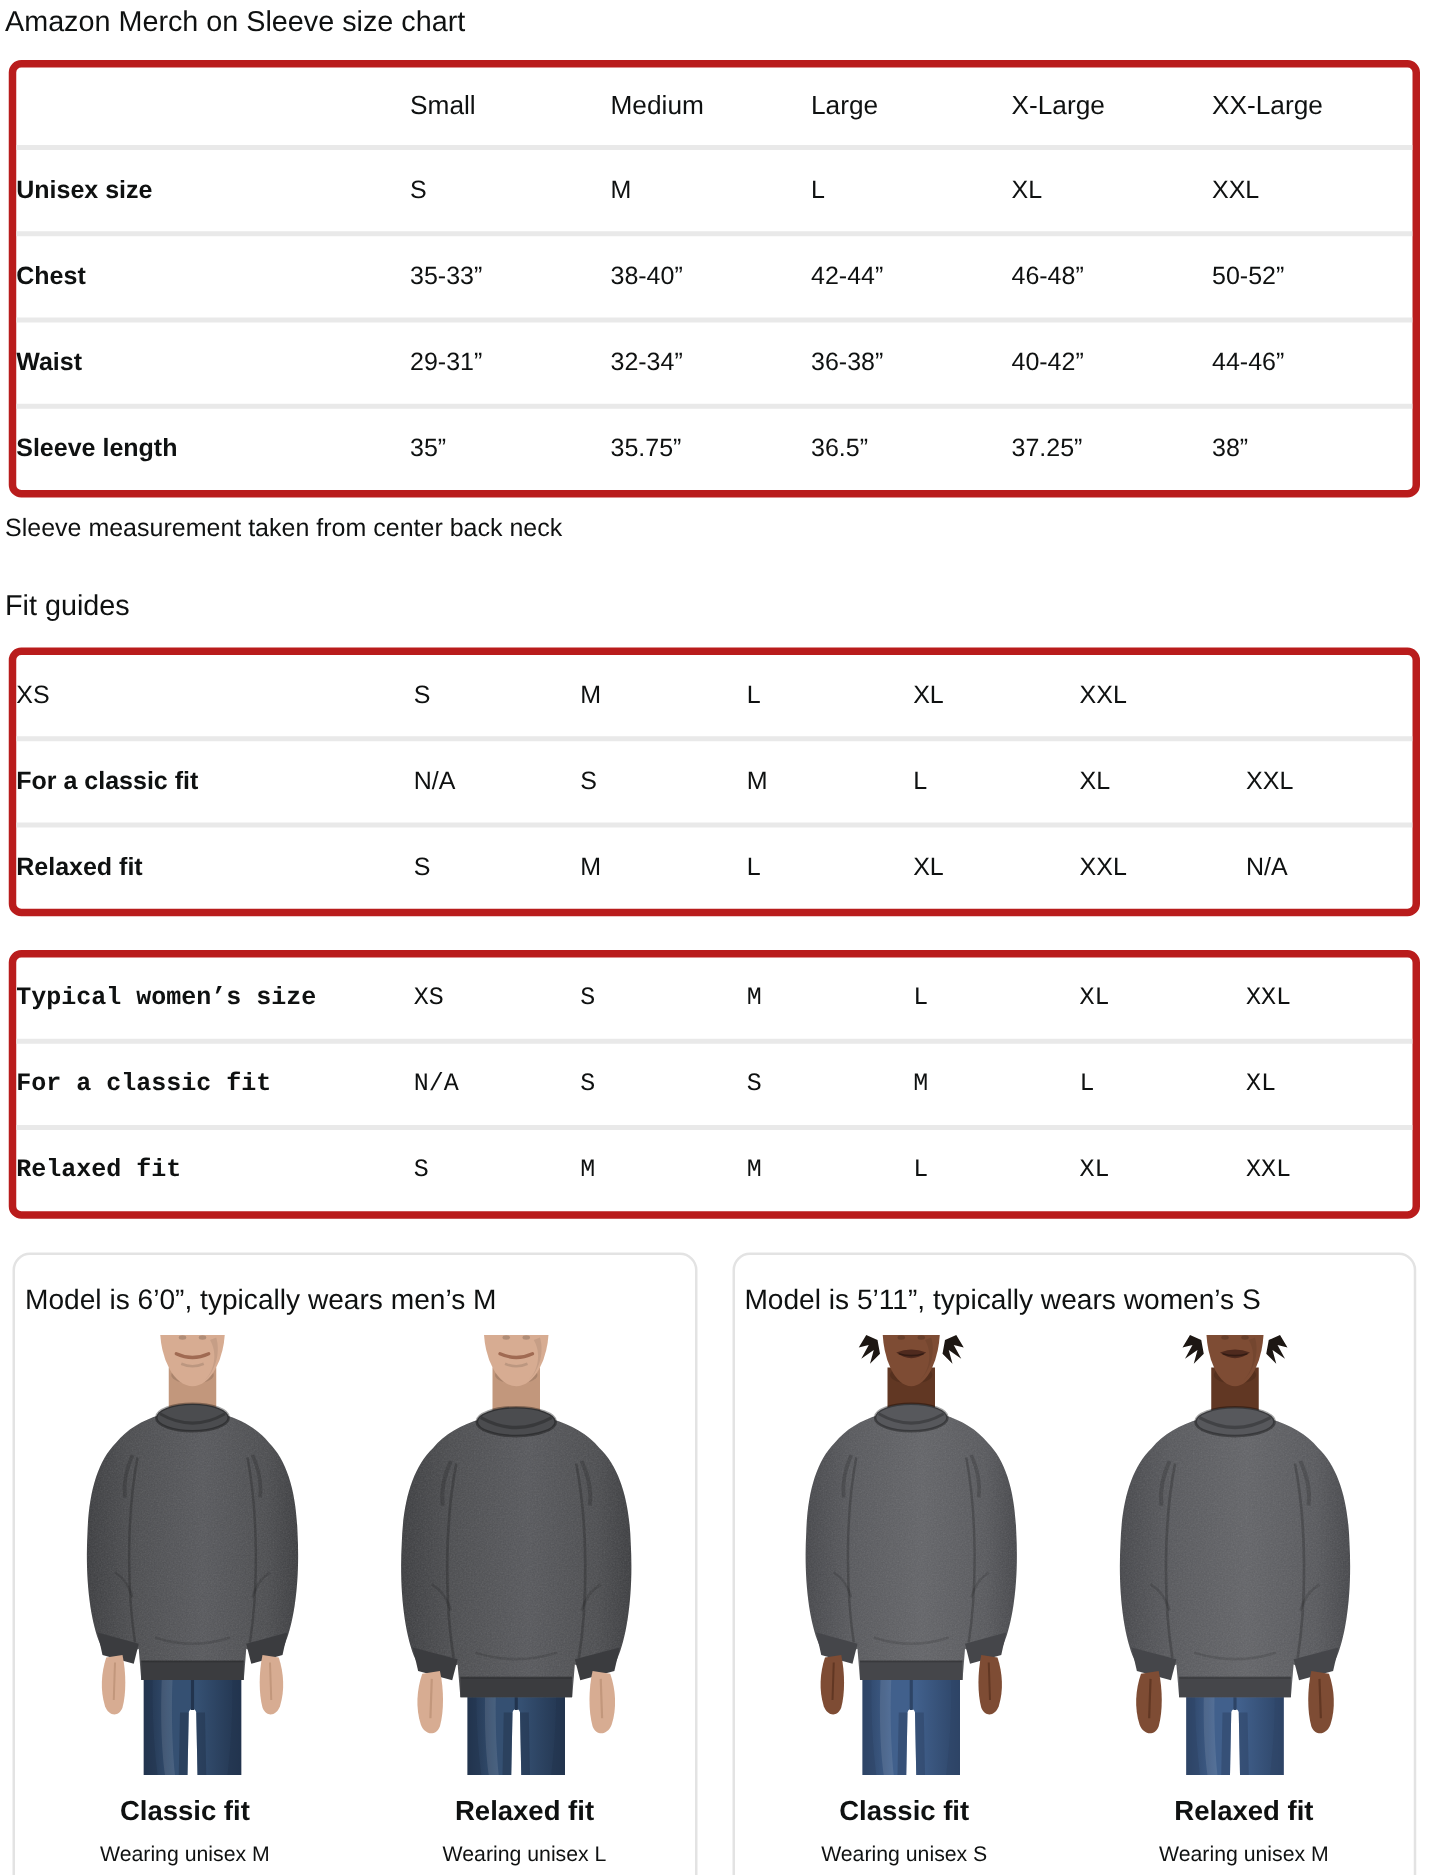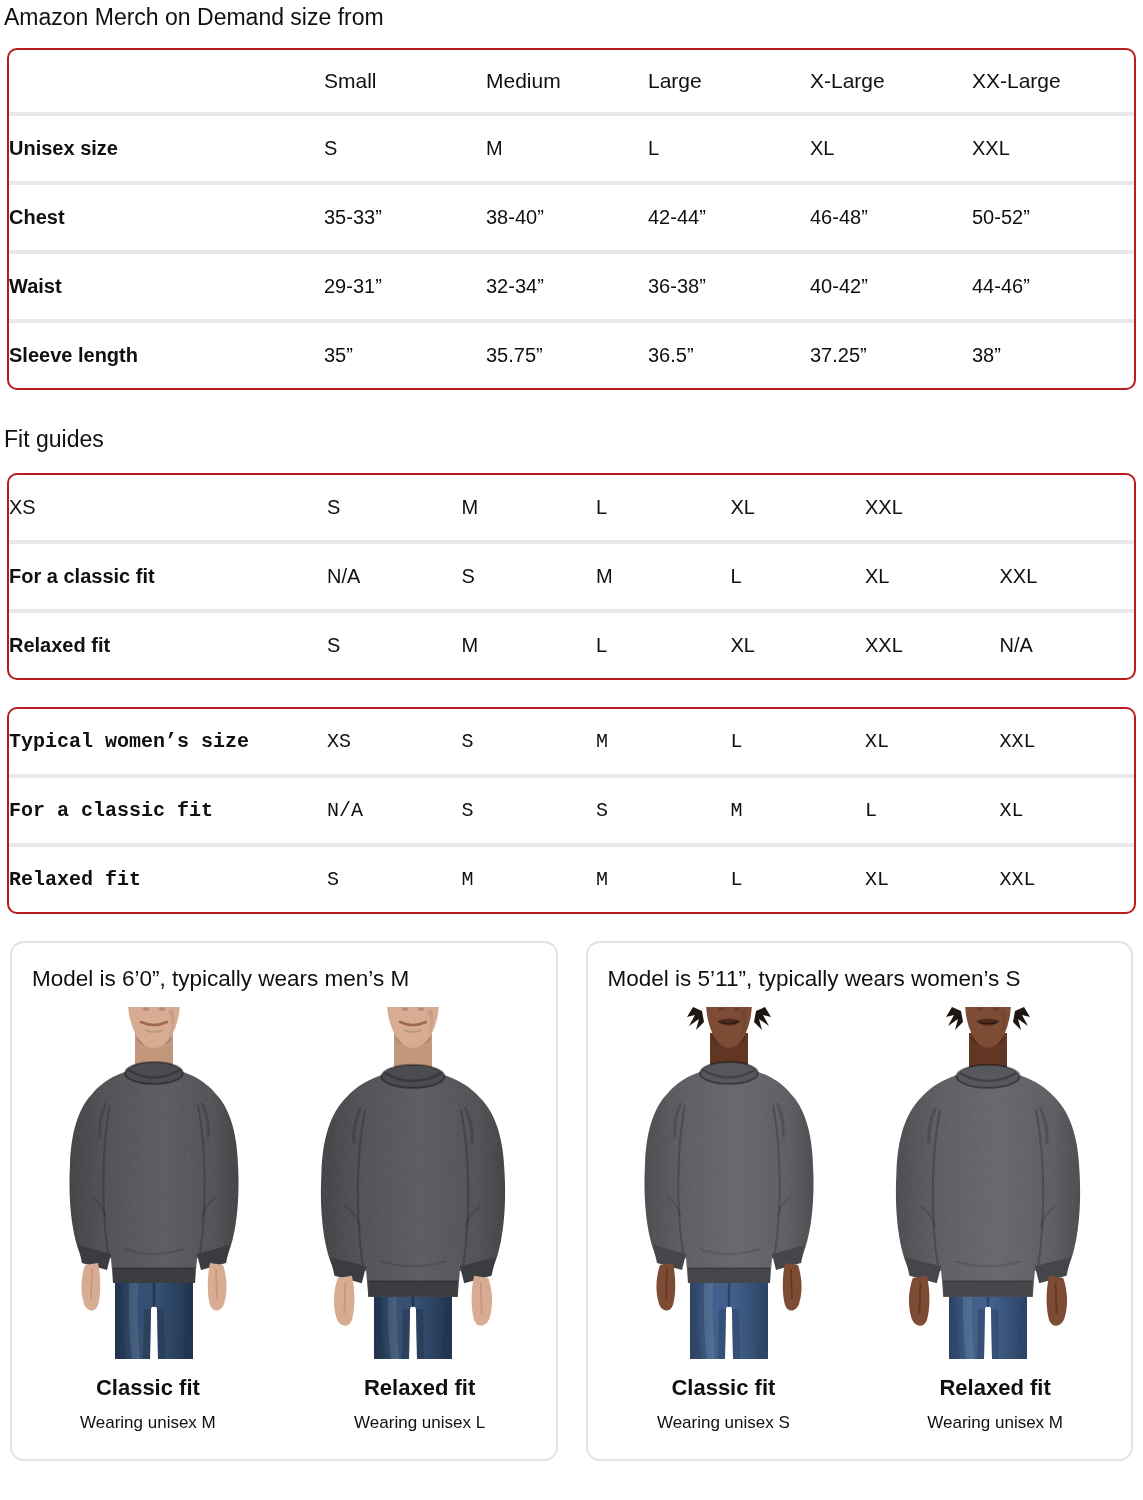--- a/index.html
+++ b/index.html
@@ -1,50 +1,50 @@
 <!DOCTYPE html>
 <html><head>
 <meta charset="utf-8">
 <style>
   html,body{margin:0;padding:0;background:#fff;}
   body{width:1143px;height:1500px;overflow:hidden;color:#0f1111;
        font-family:"Liberation Sans","DejaVu Sans",sans-serif;}
   .page{width:1143px;}
   .page-title{margin:0;padding:4px 0 0 4px;font-size:23px;line-height:27px;font-weight:400;}
-  .tbl{margin:17px 7px 0;border:2px solid #b91c1c;border-radius:10px;background:#fff;overflow:hidden;}
+  .tbl{margin:17px 7px 0;border:6px solid #b91c1c;border-radius:10px;background:#fff;overflow:hidden;}
   .trow{display:grid;align-items:center;min-height:65px;}
   .trow + .trow{border-top:4px solid #e9e9e9;}
   .size-tbl .trow{grid-template-columns:315px repeat(5,1fr);}
   .fit-tbl .trow{grid-template-columns:318px repeat(6,1fr);}
   .thead{min-height:62px;}
   .cell{font-size:20px;color:#0f1111;white-space:nowrap;}
   .cell.hdr{font-size:21px;font-weight:400;}
   .cell.lbl{font-weight:700;}
   .note{margin:13px 0 0 4px;font-size:20px;line-height:24px;}
   .fit-heading{margin:36px 0 0 4px;font-size:23px;line-height:27px;font-weight:400;}
   .tbl.t2{margin-top:20px;}
   .tbl.t3{margin-top:27px;font-family:Liberation Mono, monospace;}
   .cards{display:flex;gap:28px;margin:27px 10px 0;}
   .card{flex:1;border:2px solid #e3e3e3;border-radius:14px;background:#fff;
         padding:22px 0 24px;}
-  .card-title{font-size:22.5px;line-height:28px;padding-left:20px;}
+  .card-title{font-size:22.5px;line-height:28px;padding-left:8px;}
   .photos{display:flex;justify-content:center;gap:14px;margin-top:14px;height:352px;}
   .photo{width:245px;height:352px;background:#fff;}
   .photo svg{display:block;}
   .captions{display:flex;margin-top:16px;}
   .caption{flex:1;text-align:center;}
   .fit-label{font-size:22px;font-weight:700;line-height:26px;}
   .wearing{font-size:17px;line-height:25px;margin-top:9px;}
 </style>
 </head>
 <body>
 
 <div class="page">
 
-  <h1 class="page-title">Amazon Merch on Demand size from</h1>
+  <h1 class="page-title">Amazon Merch on Sleeve size chart</h1>
 
   <section class="tbl size-tbl">
     <div class="trow thead">
       <div class="cell lbl"></div>
       <div class="cell hdr">Small</div>
       <div class="cell hdr">Medium</div>
       <div class="cell hdr">Large</div>
       <div class="cell hdr">X-Large</div>
       <div class="cell hdr">XX-Large</div>
     </div>
@@ -75,20 +75,21 @@
     <div class="trow">
       <div class="cell lbl">Sleeve length</div>
       <div class="cell">35”</div>
       <div class="cell">35.75”</div>
       <div class="cell">36.5”</div>
       <div class="cell">37.25”</div>
       <div class="cell">38”</div>
     </div>
   </section>
 
+  <p class="note">Sleeve measurement taken from center back neck</p>
 
   <h2 class="fit-heading">Fit guides</h2>
 
   <section class="tbl fit-tbl t2">
     <div class="trow">
       <div class="cell">XS</div>
       <div class="cell">S</div>
       <div class="cell">M</div>
       <div class="cell">L</div>
       <div class="cell">XL</div>

